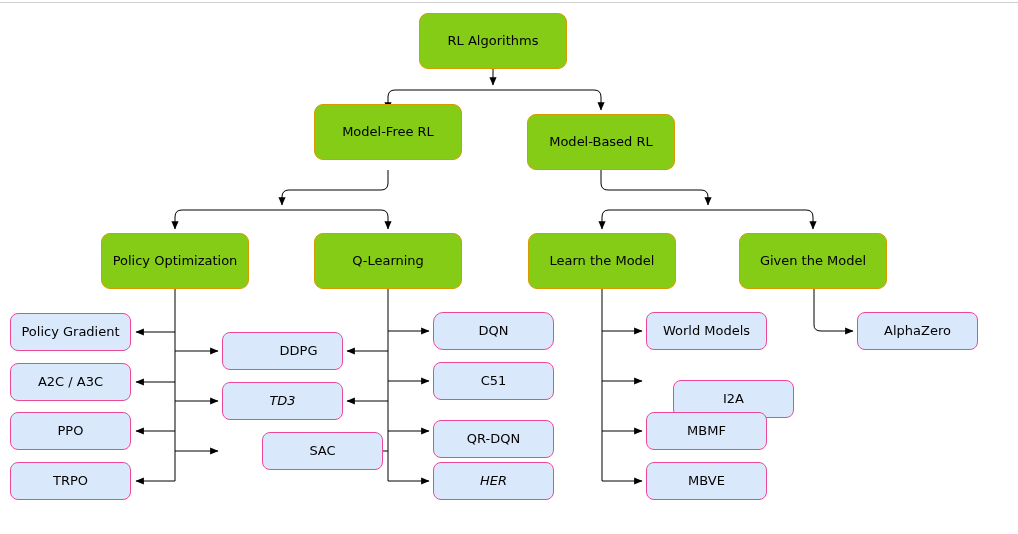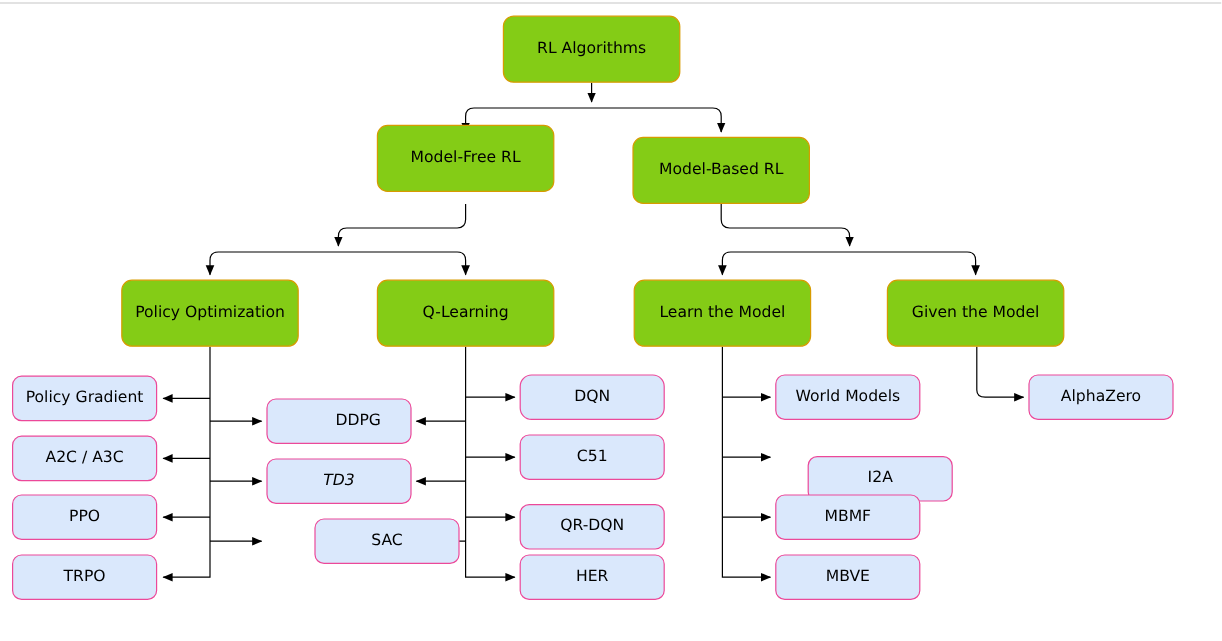--- a/index.html
+++ b/index.html
@@ -75,21 +75,21 @@
   <div class="node leaf" style="left:10px;top:412px;">PPO</div>
   <div class="node leaf" style="left:10px;top:462px;">TRPO</div>
 
   <div class="node leaf" style="left:222px;top:332px;padding-left:32px;">DDPG</div>
   <div class="node leaf" style="left:222px;top:382px;font-style:italic;">TD3</div>
   <div class="node leaf" style="left:222px;top:432px;margin-left:40px;">SAC</div>
 
   <div class="node leaf" style="left:433px;top:312px;border-radius:10px;">DQN</div>
   <div class="node leaf" style="left:433px;top:362px;text-align:right;">C51</div>
   <div class="node leaf" style="left:433px;top:420px;">QR-DQN</div>
-  <div class="node leaf" style="left:433px;top:462px;">HER</div>
+  <div class="node leaf" style="left:433px;top:462px;font-style:italic;">HER</div>
 
   <div class="node leaf" style="left:646px;top:312px;">World Models</div>
   <div class="node leaf" style="left:646px;top:380px;margin-left:27px;">I2A</div>
   <div class="node leaf" style="left:646px;top:412px;">MBMF</div>
   <div class="node leaf" style="left:646px;top:462px;">MBVE</div>
 
   <div class="node leaf" style="left:857px;top:312px;">AlphaZero</div>
 
 </div>
 

